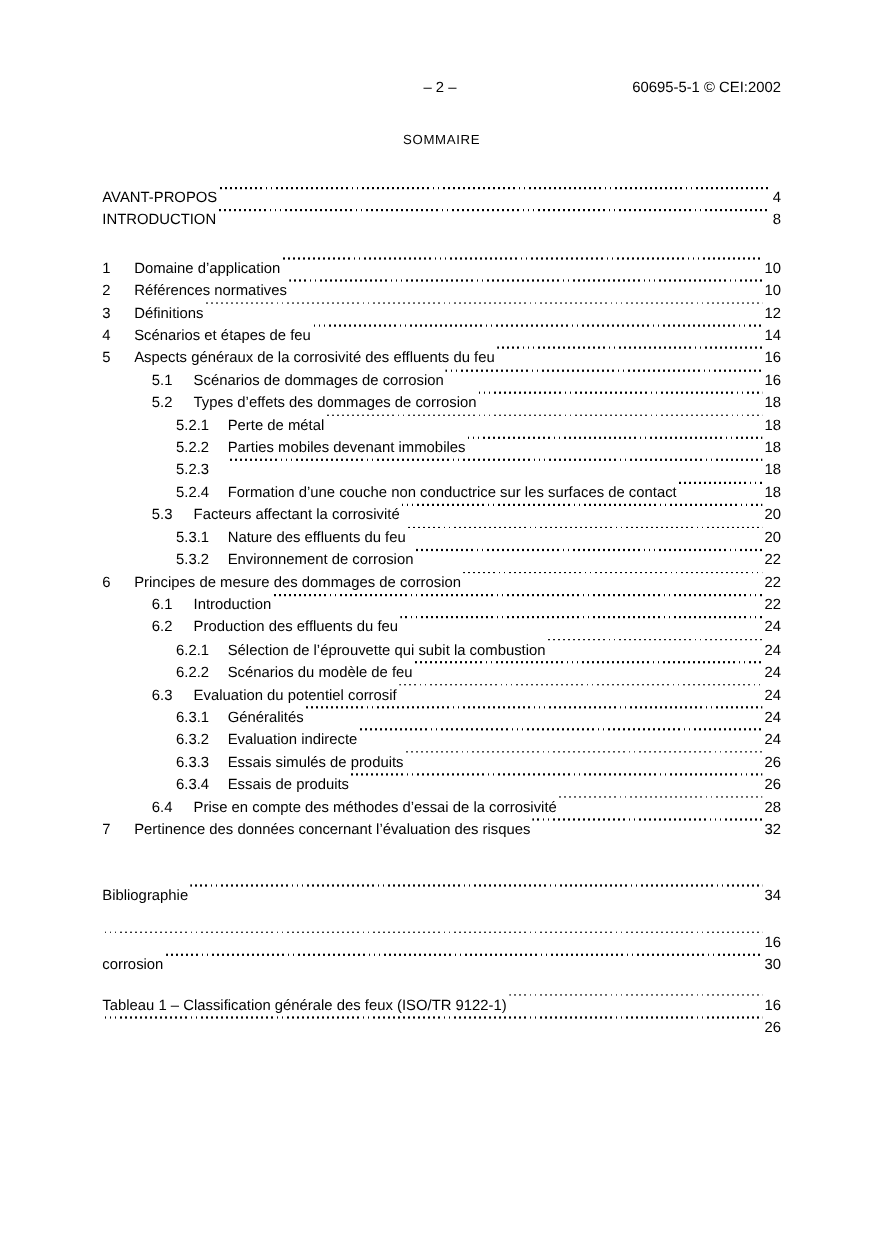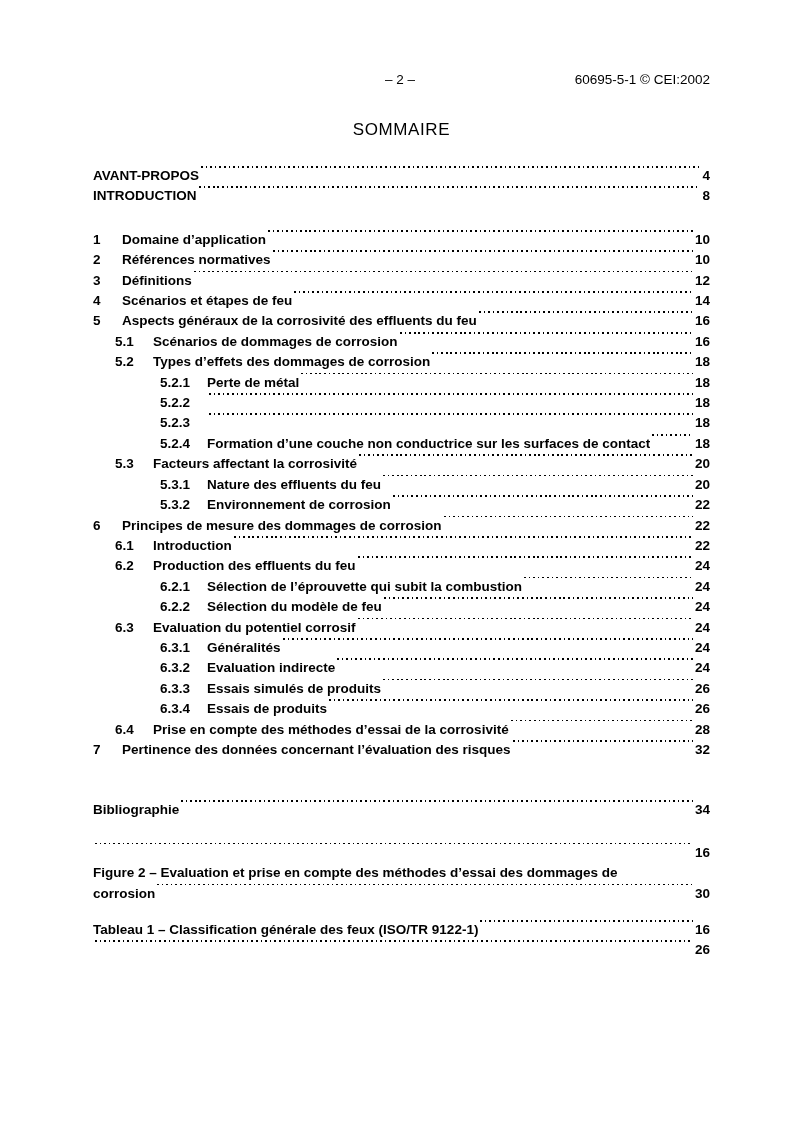--- a/index.html
+++ b/index.html
@@ -15,35 +15,34 @@
     font-family: "Liberation Sans", "DejaVu Sans", sans-serif;
     font-size: 13.5px;
   }
   .header { position: relative; height: 18px; }
   .page-marker {
     position: absolute; left: 50%; transform: translateX(-55%); top: 0;
   }
   .doc-ref { position: absolute; right: 0; top: 0; }
   .doc-title {
     text-align: center;
-    font-size: 17px;
+    font-size: 12px;
     font-weight: 400;
     letter-spacing: 0.6px;
-    margin: 30px 0 26px 0;
+    margin: 30px 0 36px 0;
   }
   .toc-row {
     display: flex;
     align-items: center;
     line-height: 20.4px;
     white-space: nowrap;
-    font-weight: bold;
   }
   .num { flex: 0 0 auto; }
   .lvl-1 > .num { width: 29px; }
-  .lvl-2 > .num { width: 38px; margin-left: 22px; }
+  .lvl-2 > .num { width: 38px; margin-left: 45px; }
   .lvl-3 > .num { width: 47px; margin-left: 67px; }
   .label { flex: 0 1 auto; overflow: hidden; }
   .leader {
     flex: 1 1 10px;
     min-width: 8px;
     height: 1.7px;
     margin: 0 2px;
     align-self: baseline;
     background-image: repeating-linear-gradient(to right, #000 0 1.7px, transparent 1.7px 4.6px);
   }
@@ -121,20 +120,21 @@
           <span class="pagenum">18</span>
         </div>
         <div class="toc-row lvl-3">
           <span class="num">5.2.1</span>
           <span class="label">Perte de métal</span>
           <span class="leader"></span>
           <span class="pagenum">18</span>
         </div>
         <div class="toc-row lvl-3">
           <span class="num">5.2.2</span>
+          <span class="label">Parties mobiles devenant immobiles</span>
           <span class="leader"></span>
           <span class="pagenum">18</span>
         </div>
         <div class="toc-row lvl-3">
           <span class="num">5.2.3</span>
           <span class="leader"></span>
           <span class="pagenum">18</span>
         </div>
         <div class="toc-row lvl-3">
           <span class="num">5.2.4</span>
@@ -179,21 +179,21 @@
           <span class="pagenum">24</span>
         </div>
         <div class="toc-row lvl-3">
           <span class="num">6.2.1</span>
           <span class="label">Sélection de l’éprouvette qui subit la combustion</span>
           <span class="leader"></span>
           <span class="pagenum">24</span>
         </div>
         <div class="toc-row lvl-3">
           <span class="num">6.2.2</span>
-          <span class="label">Sélection du modèle de feu</span>
+          <span class="label">Scénarios du modèle de feu</span>
           <span class="leader"></span>
           <span class="pagenum">24</span>
         </div>
         <div class="toc-row lvl-2">
           <span class="num">6.3</span>
           <span class="label">Evaluation du potentiel corrosif</span>
           <span class="leader"></span>
           <span class="pagenum">24</span>
         </div>
         <div class="toc-row lvl-3">
@@ -239,23 +239,20 @@
           <span class="leader"></span>
           <span class="pagenum">34</span>
         </div>
       </div>
       <div class="toc-group group-figures">
         <div class="toc-row lvl-0">
           <span class="leader"></span>
           <span class="pagenum">16</span>
         </div>
         <div class="toc-row lvl-0">
-          <span class="label">Figure 2 – Evaluation et prise en compte des méthodes d’essai des dommages de</span>
-        </div>
-        <div class="toc-row lvl-0">
           <span class="label">corrosion</span>
           <span class="leader"></span>
           <span class="pagenum">30</span>
         </div>
       </div>
       <div class="toc-group group-tables">
         <div class="toc-row lvl-0">
           <span class="label">Tableau 1 – Classification générale des feux (ISO/TR 9122-1)</span>
           <span class="leader"></span>
           <span class="pagenum">16</span>

